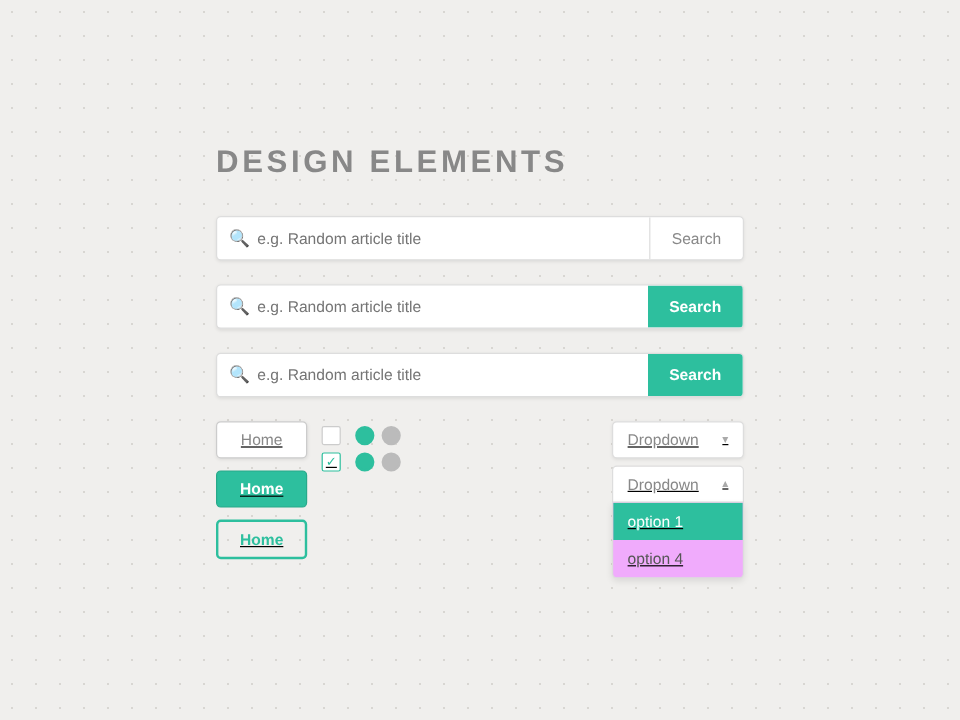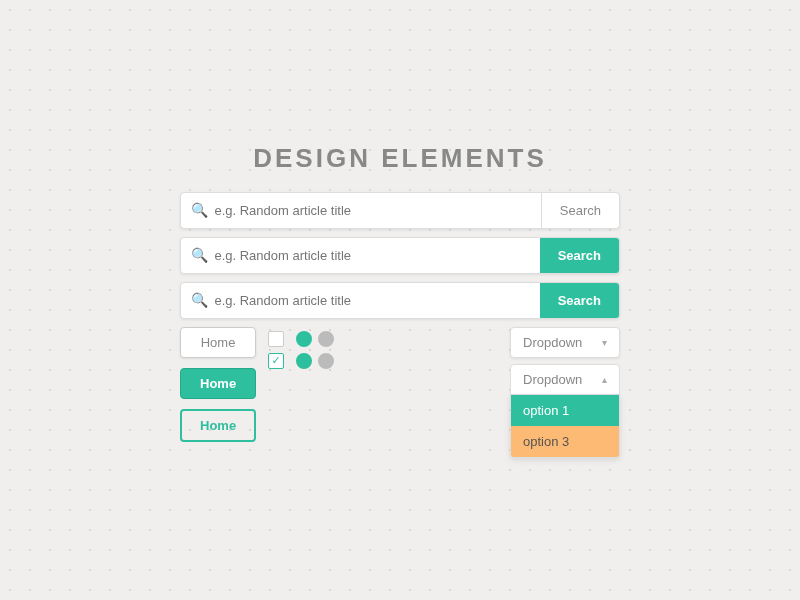--- a/index.html
+++ b/index.html
@@ -15,22 +15,22 @@
       width: 800px;
       height: 600px;
       overflow: hidden;
     }
 
     .container {
       background: transparent;
       width: 440px;
       display: flex;
       flex-direction: column;
-      align-items: center;
-      gap: 8px;
+      align-items: flex-start;
+      gap: 20px;
     }
 
     .page-title {
       font-size: 26px;
       font-weight: bold;
       letter-spacing: 3px;
       color: #888;
       text-transform: uppercase;
       margin-bottom: 10px;
     }
@@ -89,20 +89,21 @@
       cursor: pointer;
       white-space: nowrap;
     }
 
     
     .controls-row {
       display: flex;
       width: 100%;
       align-items: flex-start;
       gap: 12px;
+      text-decoration: underline;
     }
 
     .buttons-col {
       display: flex;
       flex-direction: column;
       gap: 10px;
     }
 
     .btn-home-plain {
       background: #fff;
@@ -243,21 +244,21 @@
       color: #888;
       cursor: pointer;
     }
 
     .dropdown-chevron-up {
       font-size: 10px;
       color: #aaa;
     }
 
     .dropdown-options {
-      background: #fdba74;
+      background: #f0abfc;
       border: 1px solid #ddd;
       border-top: none;
       border-radius: 0 0 4px 4px;
       width: 110px;
       overflow: hidden;
       box-shadow: 0 2px 6px rgba(0,0,0,0.1);
     }
 
     .dropdown-option {
       padding: 8px 12px;
@@ -341,19 +342,19 @@
         <span class="dropdown-chevron">▾</span>
       </div>
 
       <div class="dropdown-open-container">
         <div class="dropdown-header-open">
           <span>Dropdown</span>
           <span class="dropdown-chevron-up">▴</span>
         </div>
         <div class="dropdown-options">
           <div class="dropdown-option selected">option 1</div>
-          <div class="dropdown-option">option 3</div>
+          <div class="dropdown-option">option 4</div>
         </div>
       </div>
     </div>
 
   </div>
 </div>
 
 </body></html>

